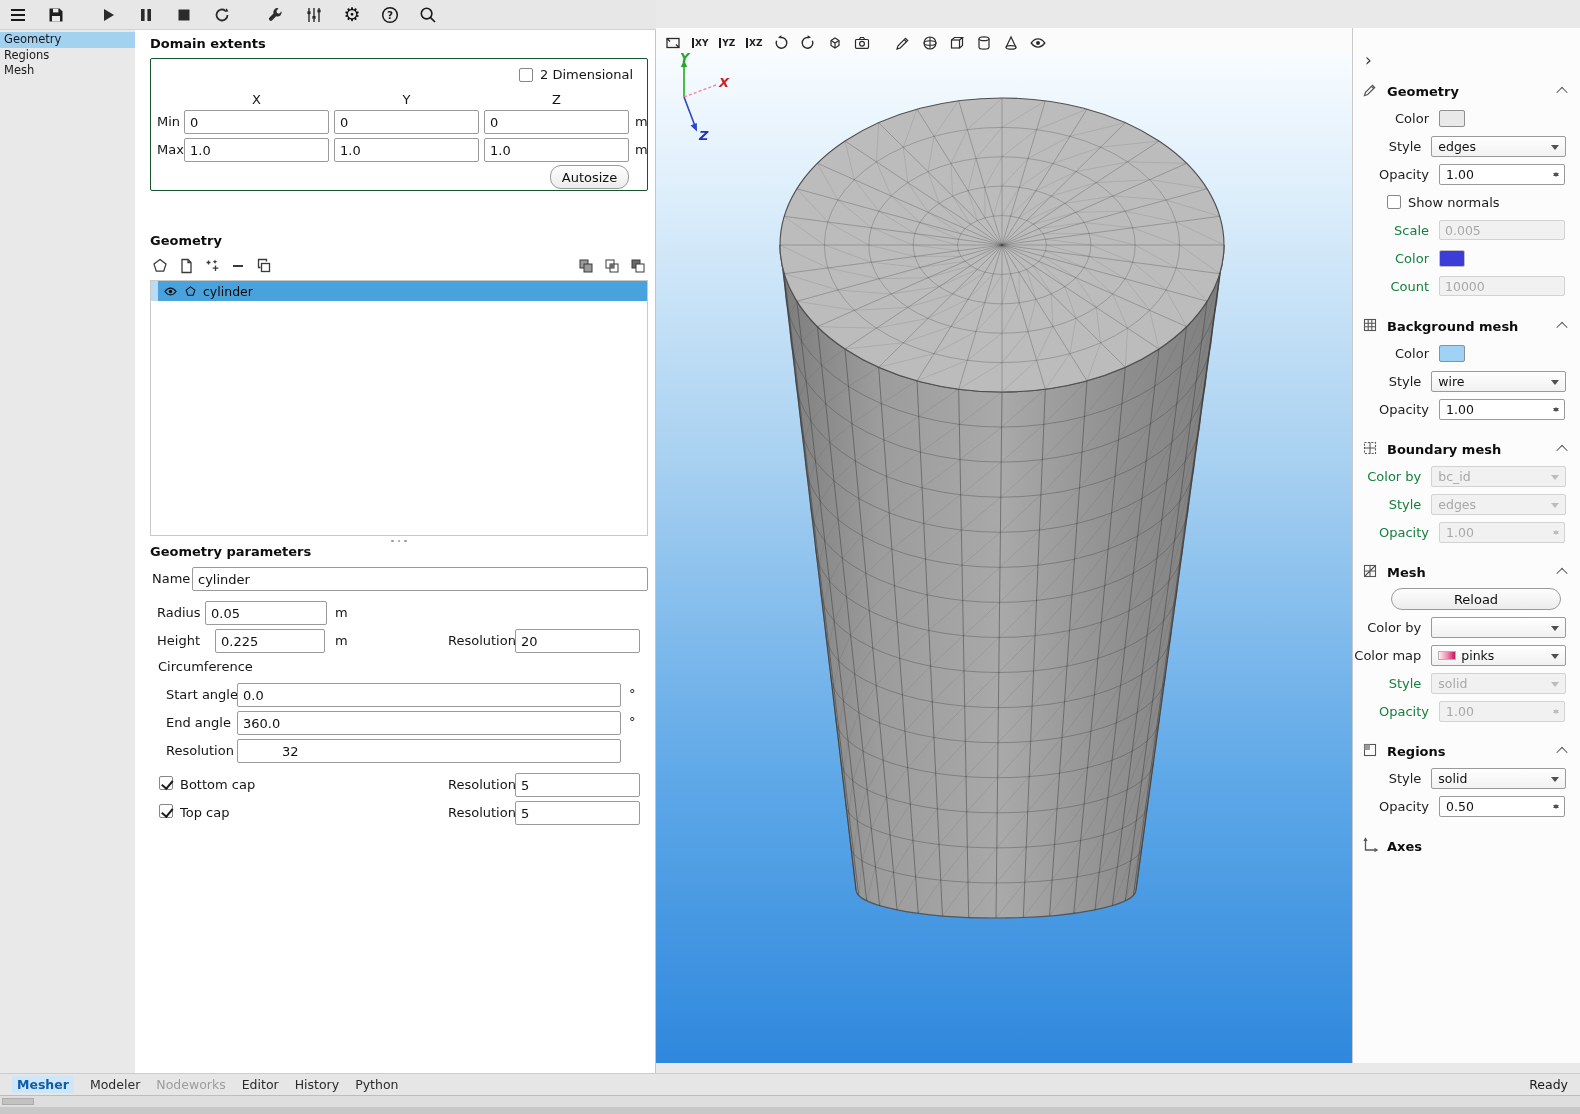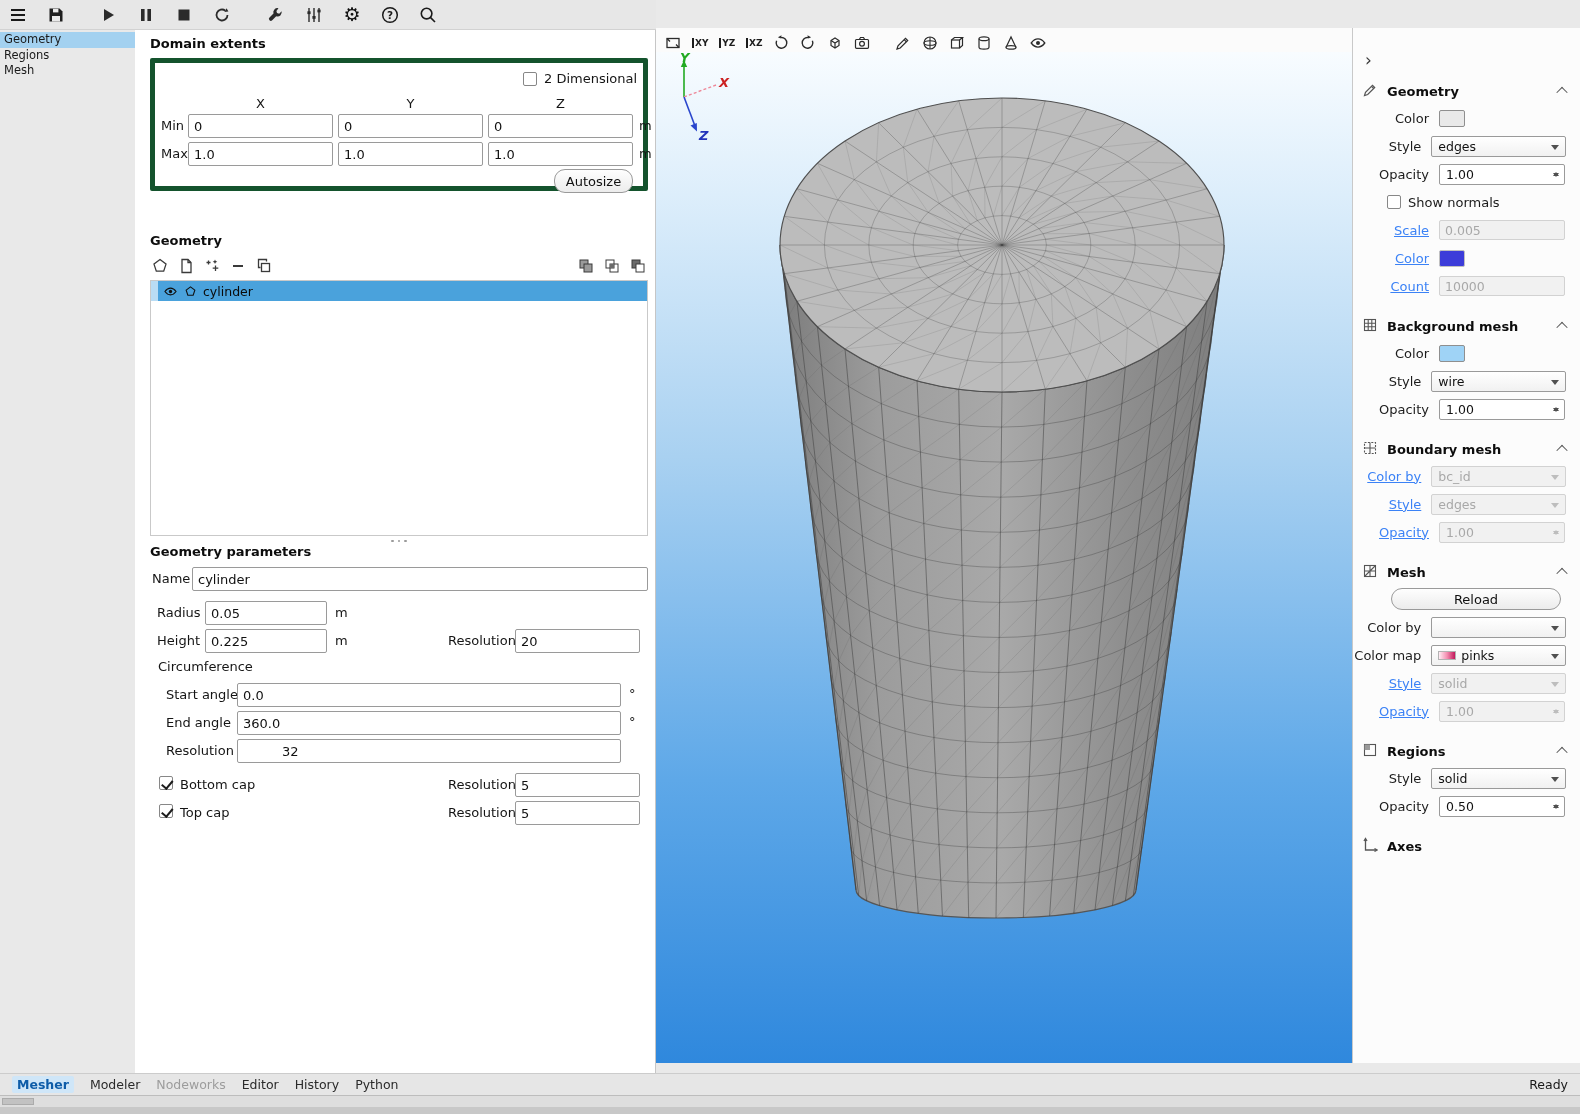--- a/index.html
+++ b/index.html
@@ -26,21 +26,21 @@
   
   .sidebar { position:absolute; left:0; top:30px; width:135px; height:1043px; background:#e9e9e9; padding-top:2px; }
   .side-item { height:15.5px; line-height:15.5px; font-size:11.5px; padding-left:4px; color:#1a1a1a; }
   .side-item.selected { background:#a3d1f0; }
 
   
   .form { position:absolute; left:135px; top:30px; width:521px; height:1043px; background:#ffffff;
           border-right:1px solid #c6c6c6; }
   .hdr { position:absolute; font-weight:bold; font-size:13px; color:#0d0d0d; }
   .lab { position:absolute; font-size:13px; color:#151515; white-space:nowrap; }
-  .gbox { position:absolute; border:5px solid #14532d; border-radius:2px; }
+  .gbox { position:absolute; border:1px solid #14532d; border-radius:2px; }
   .finput { position:absolute; height:24px; border:1px solid #9a9a9a; border-radius:2px; background:#fff;
             padding:0 5px; font-family:inherit; font-size:13px; color:#111; }
   .btn { position:absolute; border:1px solid #9a9a9a; border-radius:11px;
          background:linear-gradient(#fefefe,#ececec); font-size:13px; color:#111;
          display:flex; align-items:center; justify-content:center; }
   .chk { position:absolute; width:14px; height:14px; border:1px solid #878787; background:#fff; border-radius:2px; }
   .chk.on::after { content:""; position:absolute; left:3.5px; top:0.5px; width:4.5px; height:8.5px;
                    border-right:2px solid #1c1c1c; border-bottom:2px solid #1c1c1c; transform:rotate(40deg); }
   .geo-toolbar { position:absolute; left:15px; top:224px; width:498px; height:24px; display:flex;
                  align-items:center; gap:6px; }
@@ -71,21 +71,21 @@
             border-left:1px solid #c9c9c9; }
   .rp-collapse { position:absolute; left:12px; top:24px; font-size:17px; color:#3c3c3c; line-height:17px; }
   .rp-sections { position:absolute; left:0; top:50px; right:0; }
   .sec { margin-bottom:13px; }
   .sec-h { height:26px; display:flex; align-items:center; gap:9px; padding:0 14px 0 9px; }
   .sec-h .ttl { font-weight:bold; font-size:13px; color:#0d0d0d; }
   .sec-caret { margin-left:auto; width:8px; height:8px; border-left:1.6px solid #555; border-top:1.6px solid #555;
                transform:rotate(45deg) translate(1px,1px); }
   .rp-row { height:28px; display:flex; align-items:center; padding:0 14px 0 0; }
   .rl { width:76px; text-align:right; margin-right:10px; font-size:13px; color:#1c1c1c; }
-  .rl.dim, .dim-label { color:#3b82f6;text-decoration:underline; }
+  .rl.dim, .dim-label { color:#15803d; }
   .swatch { width:26px; height:17px; border:1px solid #8f8f8f; border-radius:2px; }
   .combo { position:relative; width:147px; height:21px; border:1px solid #9a9a9a; border-radius:2px;
            background:linear-gradient(#ffffff,#f1f1f1); display:flex; align-items:center;
            padding:0 18px 0 6px; font-size:12.5px; color:#111; }
   .combo::after { content:""; position:absolute; right:6px; top:8px; border:4px solid transparent;
                   border-top:5px solid #505050; }
   .combo.dis { background:#f1f1f1; color:#a8a8a8; border-color:#d2d2d2; }
   .combo.dis::after { border-top-color:#bdbdbd; }
   .spin { position:relative; width:126px; height:21px; border:1px solid #9a9a9a; border-radius:2px;
           background:#fff; display:flex; align-items:center; padding:0 18px 0 6px; font-size:12.5px; color:#111; }
@@ -300,21 +300,21 @@
     <div class="hdr" style="left:15px;top:514px">Geometry parameters</div>
 
     <span class="lab" style="left:17px;top:541px">Name</span>
     <input class="finput" style="left: 57px; top: 537px; width: 456px;" value="cylinder">
 
     <span class="lab" style="left:22px;top:575px">Radius</span>
     <input class="finput" style="left: 70px; top: 571px; width: 122px;" value="0.05">
     <span class="lab" style="left:200px;top:575px">m</span>
 
     <span class="lab" style="left:22px;top:603px">Height</span>
-    <input class="finput" style="left: 70px; top: 599px; width: 122px;" value="0.225">
+    <input class="finput" style="left: 80px; top: 599px; width: 110px;" value="0.225">
     <span class="lab" style="left:200px;top:603px">m</span>
     <span class="lab" style="left:313px;top:603px">Resolution</span>
     <input class="finput" style="left: 380px; top: 599px; width: 125px;" value="20">
 
     <span class="lab" style="left:23px;top:629px">Circumference</span>
 
     <span class="lab" style="left:31px;top:657px">Start angle</span>
     <input class="finput" style="left: 102px; top: 653px; width: 384px;" value="0.0">
     <span class="lab" style="left:494px;top:656px">°</span>
 

